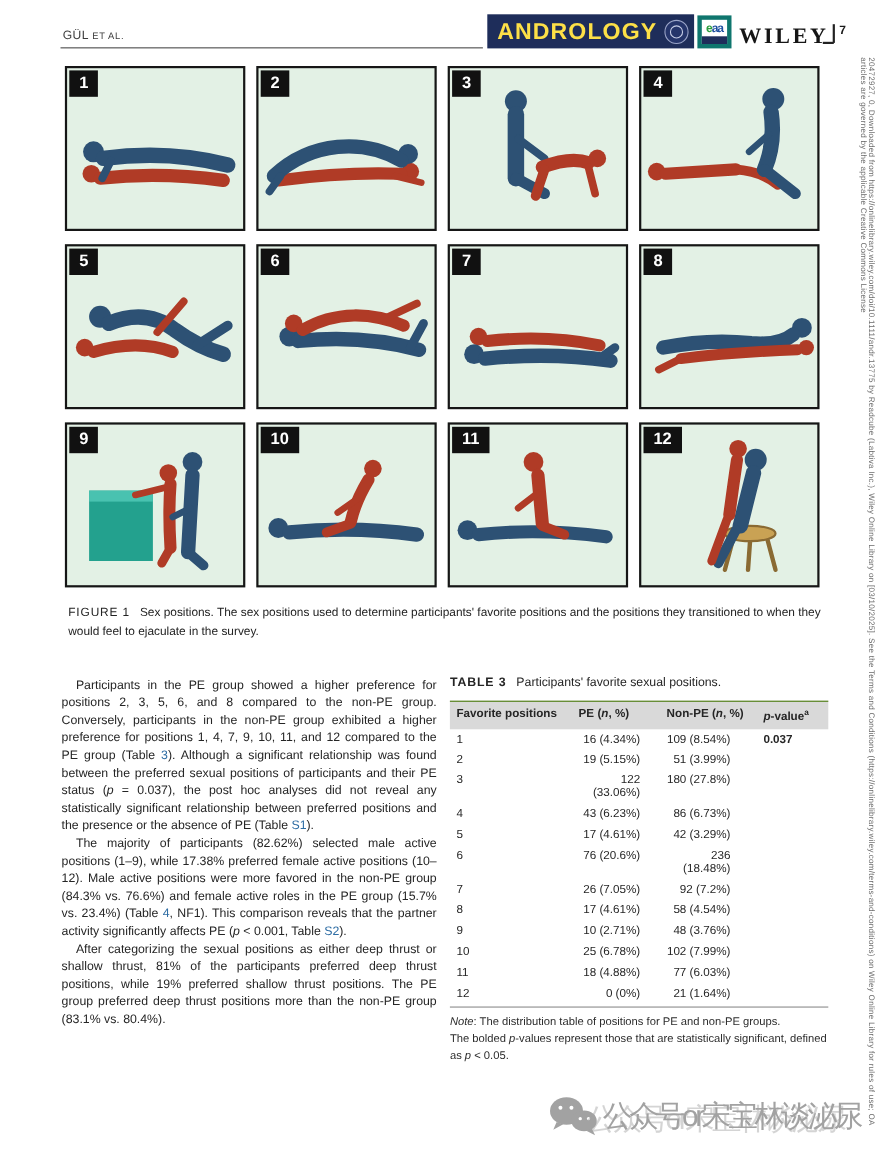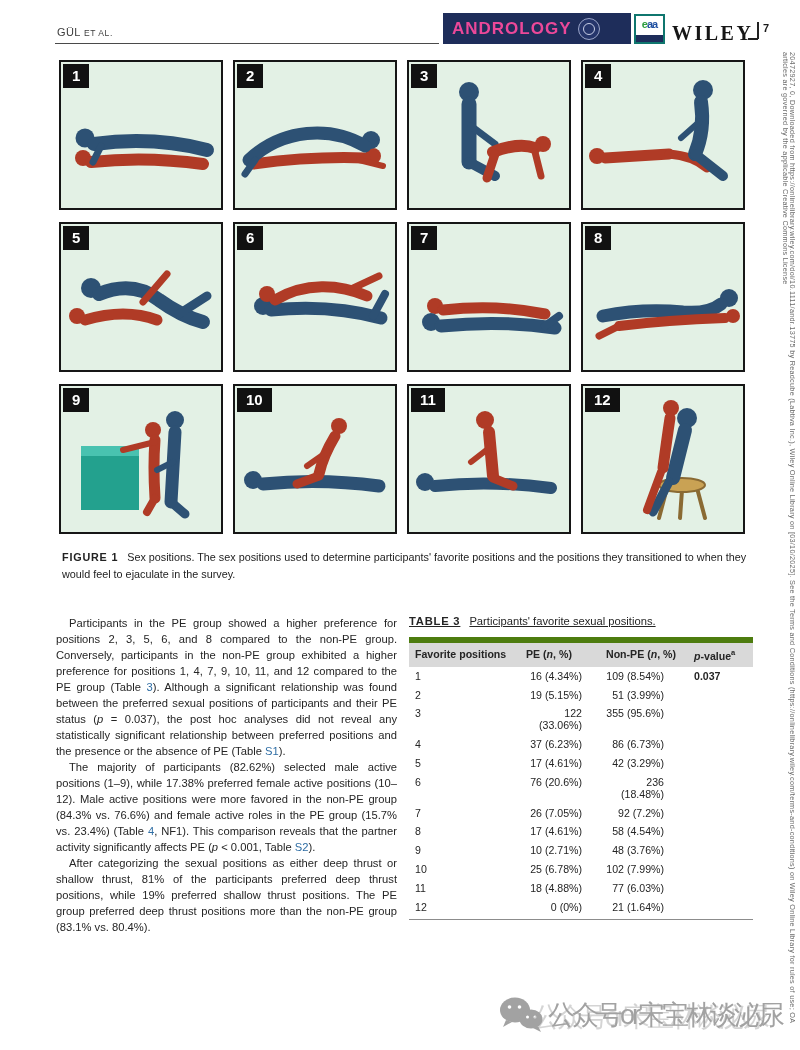--- a/index.html
+++ b/index.html
@@ -6,61 +6,61 @@
   html,body { width:800px; background:#fff; }
   body { font-family:"Liberation Sans", sans-serif; color:#2b2b2b; }
   #page { position:relative; width:800px; height:1050px; background:#ffffff; overflow:hidden; }
 
   
   .hdr-authors { position:absolute; left:57px; top:26px; font-size:11px; color:#3c3c3c; letter-spacing:.4px; }
   .hdr-authors .etal { font-size:8.5px; letter-spacing:.6px; }
   .hdr-rule { position:absolute; left:55px; top:43px; width:384px; height:1.2px; background:#4a4a4a; }
   .logo-box { position:absolute; left:443px; top:13px; height:31px; width:188px; background:#1e2d5a;
               display:flex; align-items:center; padding:0 6px 0 9px; }
-  .logo-box .jtitle { color:#ec4899; font-weight:bold; font-size:17px; letter-spacing:1px; }
+  .logo-box .jtitle { color:#fde047; font-weight:bold; font-size:21px; letter-spacing:1px; }
   .seal { width:22px; height:22px; border-radius:50%; background:#25356b; border:1.5px solid #9aa4c8;
           margin-left:6px; flex:0 0 auto; position:relative; }
   .seal::after { content:""; position:absolute; inset:4px; border-radius:50%; border:1px solid #c6cde6; }
   .eaa-box { position:absolute; left:634px; top:14px; width:31px; height:30px; background:#fff;
-             border:2px solid #0f766e; display:flex; flex-direction:column; align-items:center; justify-content:space-between; }
+             border:4px solid #0f766e; display:flex; flex-direction:column; align-items:center; justify-content:space-between; }
   .eaa-box .eaa-glyph { font-size:11px; font-weight:bold; line-height:14px; margin-top:1px;
              color:#2e9e3f; letter-spacing:-1px; }
   .eaa-box .eaa-glyph b { color:#1e4fa0; }
   .eaa-strip { width:100%; height:7px; background:#1e2d5a; }
   .wiley { position:absolute; left:672px; top:22px; font-family:"Liberation Serif", serif;
            font-size:20px; letter-spacing:2.5px; color:#161616;font-weight:bold; }
   .pg-mark { position:absolute; left:757px; top:22px; width:1.5px; height:17px; background:#222; }
   .pg-foot { position:absolute; left:748px; top:38px; width:10px; height:1.5px; background:#222; }
   .pg-num { position:absolute; left:763px; top:22px; font-size:11px; font-weight:bold; color:#1a1a1a; }
 
   
   .grid { position:absolute; left:59px; top:60px; width:688px;
           display:grid; grid-template-columns:repeat(4, 164px); grid-auto-rows:150px; column-gap:10px; row-gap:12px; }
   .cell { position:relative; background:#e3f1e5; border:2px solid #161616; }
   .cell svg { position:absolute; inset:0; width:100%; height:100%; }
   .num-badge { position:absolute; top:2px; left:2px; background:#111; color:#fff; font-weight:bold;
                font-size:15px; line-height:1; padding:4px 9px 5px; z-index:2; }
 
   
   .caption { position:absolute; left:62px; top:549px; width:688px; font-size:10.8px; line-height:1.55; color:#222; }
-  .caption .cap-label { font-weight:bold; letter-spacing:.8px; margin-right:9px; }
+  .caption .cap-label { font-weight:normal; letter-spacing:.8px; margin-right:9px; }
 
   
   .colL { position:absolute; left:56px; top:615px; width:341px; font-size:11.2px; line-height:16px;
           text-align:justify; color:#252525; }
   .colL .para.indent { text-indent:13px; }
   .link { color:#2e6da4; text-decoration:none; cursor:pointer; }
   .it { font-style:italic; }
 
   
   .colR { position:absolute; left:409px; top:615px; width:344px; color:#252525; }
-  .tbl-title { font-size:11.2px; margin-bottom:10px;text-decoration:underline; }
+  .tbl-title { font-size:11.2px; margin-bottom:10px; }
   .tbl-title .tbl-label { font-weight:bold; letter-spacing:.8px; margin-right:9px; }
   .t-head { display:grid; grid-template-columns:111px 80px 80px 1fr; background:#d9d9d9;
-            font-weight:bold; font-size:10.6px; padding:5px 0 5px 6px; border-top:6px solid #4d7c0f; }
+            font-weight:bold; font-size:10.6px; padding:5px 0 5px 6px; border-top:1px solid #4d7c0f; }
   .t-head .c4 { padding-left:8px; }
   .t-body { border-bottom:1px solid #8c8c8c; padding-bottom:3px; }
   .t-row { display:grid; grid-template-columns:111px 80px 80px 1fr; font-size:10.6px; padding:3.4px 0 3.4px 6px; }
   .t-row .c2 { text-align:right; padding-right:24px; }
   .t-row .c3 { text-align:right; padding-right:22px; }
   .t-row .c4 { padding-left:8px; }
   .t-row .bold { font-weight:bold; }
   .t-notes { margin-top:6px; font-size:10.2px; line-height:1.5; color:#2d2d2d; }
   sup { font-size:7.5px; vertical-align:super; }
 
@@ -284,26 +284,26 @@
         </div>
         <div class="t-row">
           <div class="c1">2</div>
           <div class="c2">19 (5.15%)</div>
           <div class="c3">51 (3.99%)</div>
           <div class="c4"></div>
         </div>
         <div class="t-row">
           <div class="c1">3</div>
           <div class="c2">122 (33.06%)</div>
-          <div class="c3">355 (95.6%)</div>
+          <div class="c3">180 (27.8%)</div>
           <div class="c4"></div>
         </div>
         <div class="t-row">
           <div class="c1">4</div>
-          <div class="c2">37 (6.23%)</div>
+          <div class="c2">43 (6.23%)</div>
           <div class="c3">86 (6.73%)</div>
           <div class="c4"></div>
         </div>
         <div class="t-row">
           <div class="c1">5</div>
           <div class="c2">17 (4.61%)</div>
           <div class="c3">42 (3.29%)</div>
           <div class="c4"></div>
         </div>
         <div class="t-row">
@@ -343,20 +343,22 @@
           <div class="c4"></div>
         </div>
         <div class="t-row">
           <div class="c1">12</div>
           <div class="c2">0 (0%)</div>
           <div class="c3">21 (1.64%)</div>
           <div class="c4"></div>
         </div>
       </div>
     <div class="t-notes" id="table-notes">
+        <div><span class="it">Note</span><span>: The distribution table of positions for PE and non-PE groups.</span></div>
+        <div><span>The bolded </span><span class="it">p</span><span>-values represent those that are statistically significant, defined as </span><span class="it">p</span><span> &lt; 0.05.</span></div>
       </div>
   </div>
 
   <div class="watermark">
     <svg width="48" height="42" viewBox="0 0 48 42">
       <ellipse cx="17" cy="16" rx="15" ry="12.5" fill="#a2a2a2"></ellipse>
       <path d="M8 26 L5 33 L14 28 Z" fill="#a2a2a2"></path>
       <circle cx="11.5" cy="13" r="1.8" fill="#fff"></circle>
       <circle cx="21.5" cy="13" r="1.8" fill="#fff"></circle>
       <ellipse cx="33" cy="25" rx="11.5" ry="9.5" fill="#a2a2a2"></ellipse>

